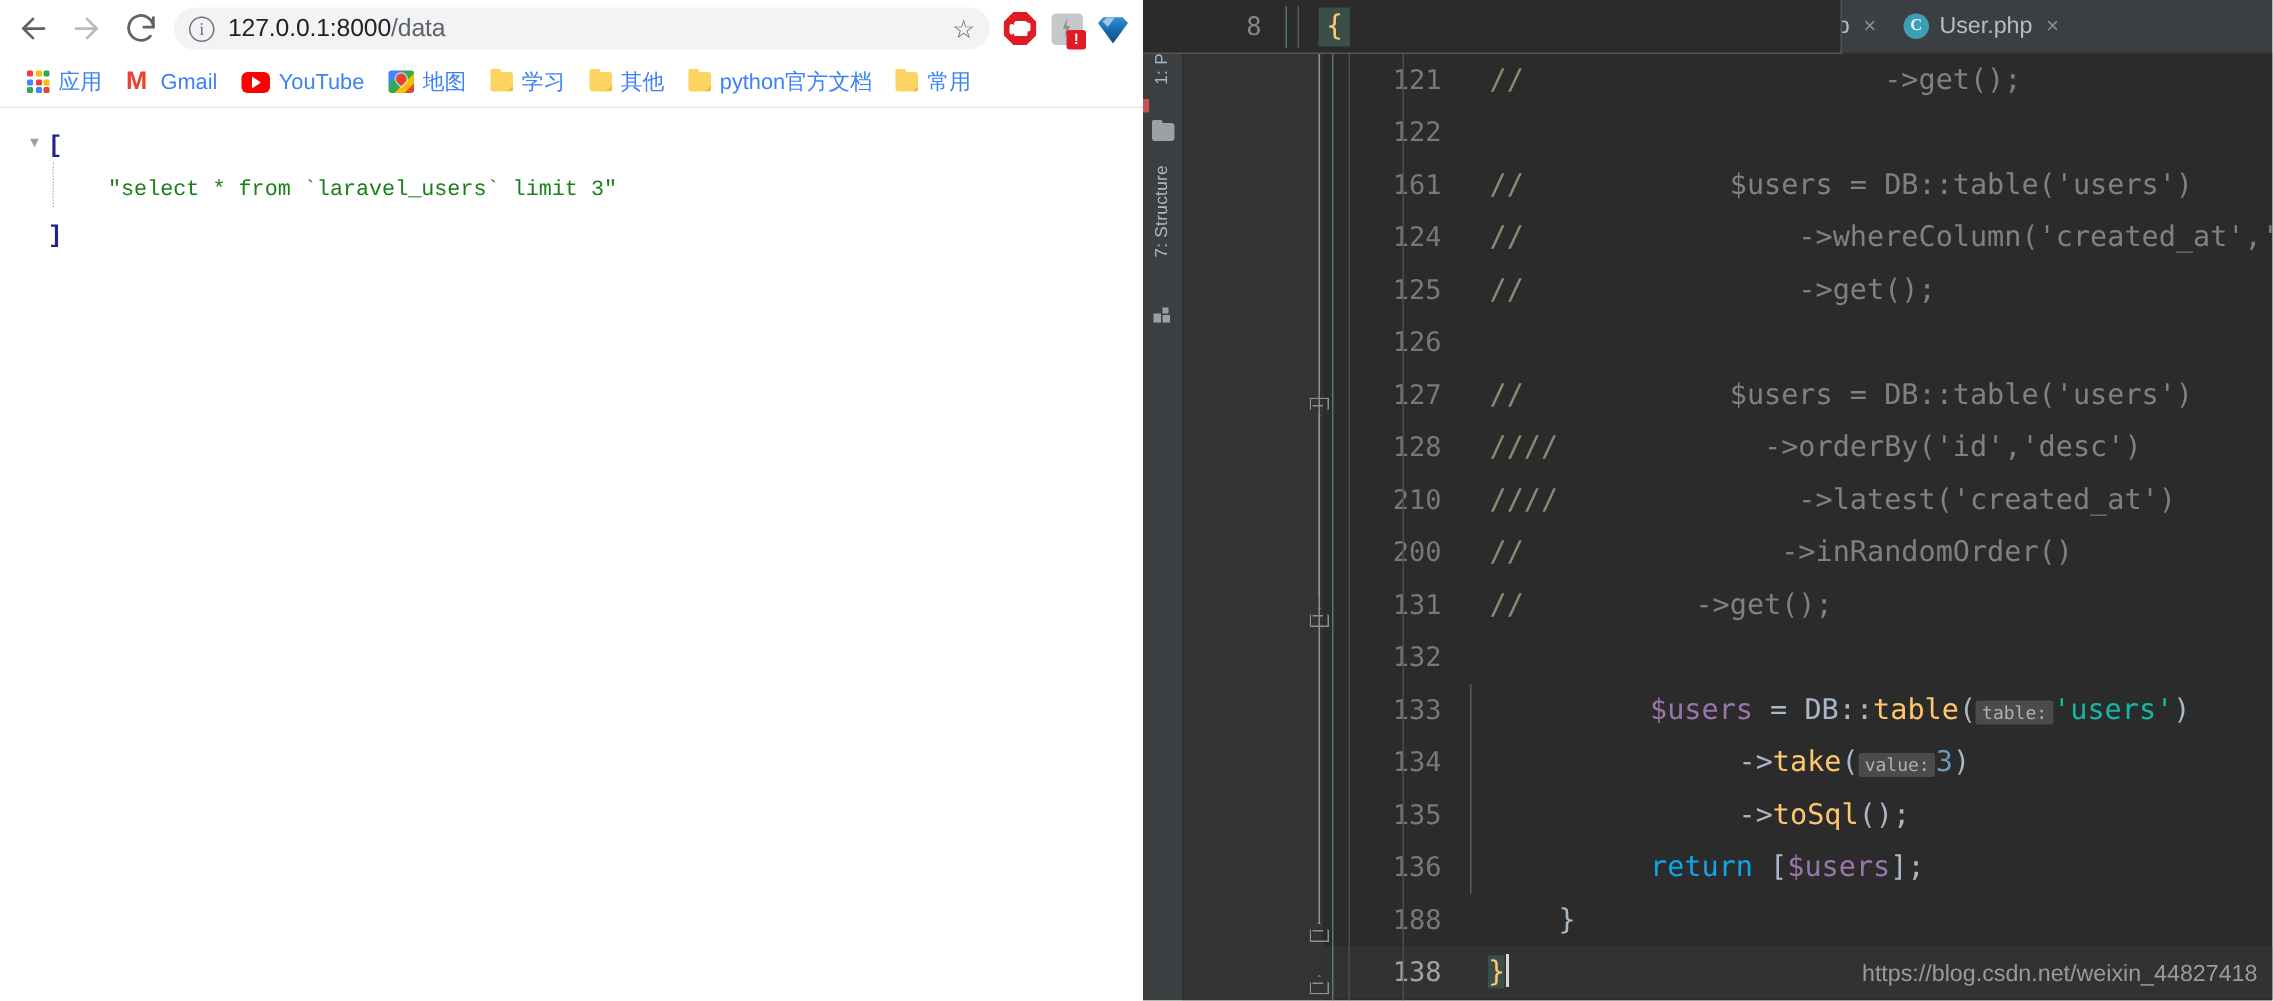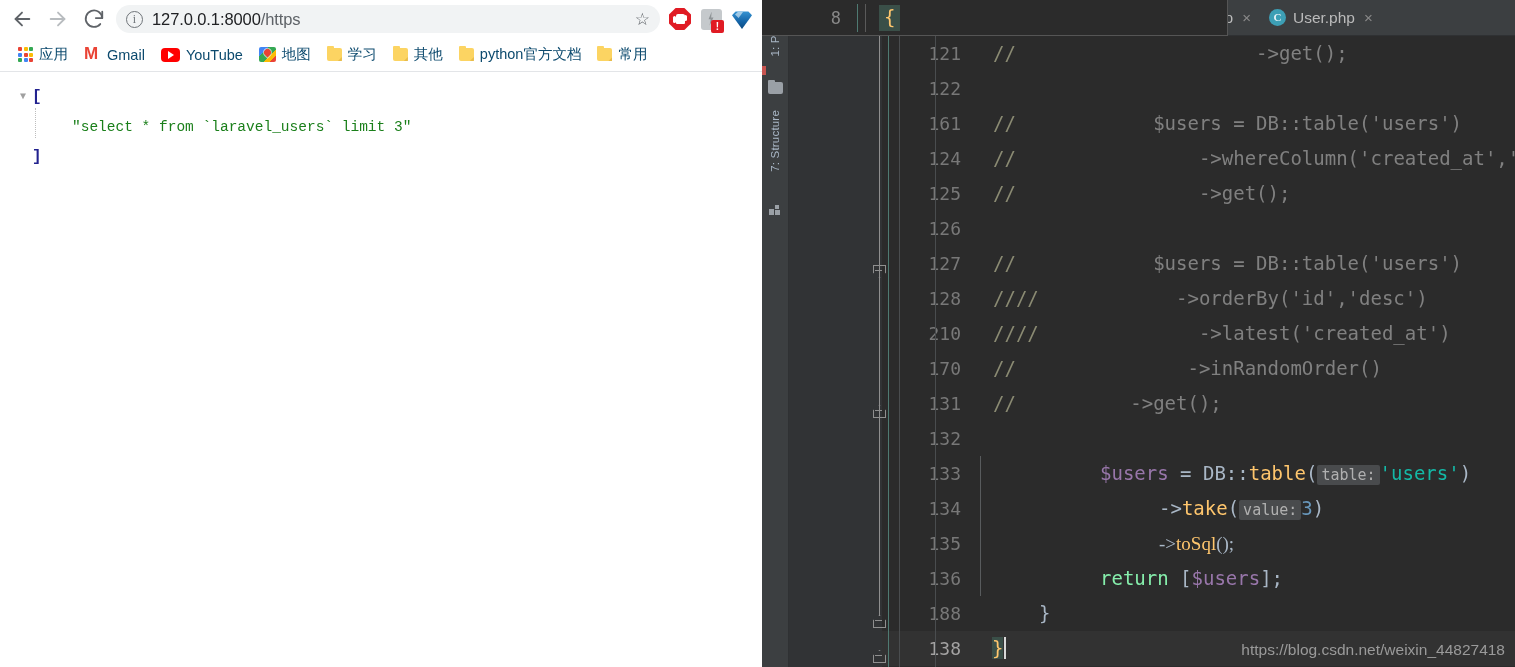--- a/index.html
+++ b/index.html
@@ -116,21 +116,21 @@
     background: #ffffff;
     border-bottom: 1px solid #e3e5e8;
     gap: 0px;
     white-space: nowrap;
   }
   .bm {
     display: flex; align-items: center;
     gap: 6px;
     padding: 3px 8px;
     font-size: 14.5px;
-    color: #0c4a6e;
+    color: #3b82f6;
     flex: 0 0 auto;
   }
   .apps-grid {
     width: 15px; height: 15px;
     display: grid; grid-template-columns: repeat(3,1fr); grid-template-rows: repeat(3,1fr);
     gap: 1.5px;
   }
   .apps-grid i { display:block; border-radius: 1px; }
   .folder-ico {
     width: 15px; height: 13px;
@@ -349,27 +349,27 @@
   .fold.close .bx { clip-path: polygon(50% 0,100% 40%,100% 100%,0 100%,0 40%); }
   .foldline {
     position: absolute; left: 90px; width: 1px; background: #8f8f8f; z-index: 3;
   }
 
   
   .c-var   { color: #9876aa; }
   .c-class { color: #a9b7c6; text-align: center; }
   .c-fn    { color: #ffc66d; }
   .c-str   { color: #14b8a6; }
-  .c-kw    { color: #86efac; }
+  .c-kw    { color: #0ea5e9; }
   .c-num   { color: #6897bb; }
   .c-punc  { color: #a9b7c6; }
   .hint {
     background: #494b4d;
     color: #b0b0b0;
-    font-size: 15px;
+    font-size: 12px;
     padding: 1px 4px;
     border-radius: 2px;
     font-family: "DejaVu Sans Mono", monospace;
   }
   .brace-hl { background: #3a4f48; color: #ffc66d; }
   .caret {
     display: inline-block; width: 2px; height: 22px;
     background: #d8d8d8; vertical-align: -4px; margin-left: 1px;
   }
 
@@ -404,21 +404,21 @@
       </div>
       <div class="navbtn">
         <svg width="22" height="22" viewBox="0 0 24 24" fill="none" stroke="currentColor" stroke-width="2" stroke-linecap="round" stroke-linejoin="round">
           <path d="M21 11a9 9 0 1 0-2.2 6.5"></path>
             <polyline points="21,4 21,11 14,11"></polyline>
         </svg>
       </div>
 
       <div class="omnibox">
         <span class="info-icon">i</span>
-        <span class="url"><span>127.0.0.1:8000</span><span class="path">/https</span></span>
+        <span class="url"><span>127.0.0.1:8000</span><span class="path">/data</span></span>
         <span class="star">☆</span>
       </div>
 
       <div class="ext-icons">
         <div class="ext">
           <div class="ico-adblock">
               <span class="hand"></span>
             </div>
         </div>
         <div class="ext">
@@ -594,21 +594,21 @@
         </div>
         <div class="line">
           <span class="ln">128</span>
           <span class="txt"><span class="cmt-slash">////</span><span class="cmt">            -&gt;orderBy('id','desc')</span></span>
         </div>
         <div class="line">
           <span class="ln">210</span>
           <span class="txt"><span class="cmt-slash">////</span><span class="cmt">              -&gt;latest('created_at')</span></span>
         </div>
         <div class="line">
-          <span class="ln">170</span>
+          <span class="ln">200</span>
           <span class="txt"><span class="cmt-slash">//</span><span class="cmt">               -&gt;inRandomOrder()</span></span>
         </div>
         <div class="line">
           <span class="ln">131</span>
           <span class="txt"><span class="cmt-slash">//</span><span class="cmt">          -&gt;get();</span></span>
         </div>
         <div class="line">
           <span class="ln">132</span>
           <span class="txt"><span class="cmt"></span></span>
         </div>
@@ -618,21 +618,21 @@
           <span class="txt" style="left: 218px;"><span class="c-var">$users</span><span class="c-punc"> = </span><span class="c-class">DB::</span><span class="c-fn">table</span><span class="c-punc">(</span><span class="hint">table:</span><span class="c-str">'users'</span><span class="c-punc">)</span></span>
         </div>
 
         <div class="line">
           <span class="ln">134</span>
           <span class="txt" style="left: 277px;"><span class="c-punc">-&gt;</span><span class="c-fn">take</span><span class="c-punc">(</span><span class="hint">value:</span><span class="c-num">3</span><span class="c-punc">)</span></span>
         </div>
 
         <div class="line">
           <span class="ln">135</span>
-          <span class="txt" style="left: 277px; font-family: Liberation Serif, serif;"><span class="c-punc">-&gt;</span><span class="c-fn">toSql</span><span class="c-punc">();</span></span>
+          <span class="txt" style="left: 277px;"><span class="c-punc">-&gt;</span><span class="c-fn">toSql</span><span class="c-punc">();</span></span>
         </div>
 
         <div class="line">
           <span class="ln">136</span>
           <span class="txt" style="left: 218px;"><span class="c-kw">return</span><span class="c-punc"> [</span><span class="c-var">$users</span><span class="c-punc">];</span></span>
         </div>
 
         <div class="line">
           <span class="ln">188</span>
           <span class="txt" style="left: 157px;"><span class="c-punc">}</span></span>

